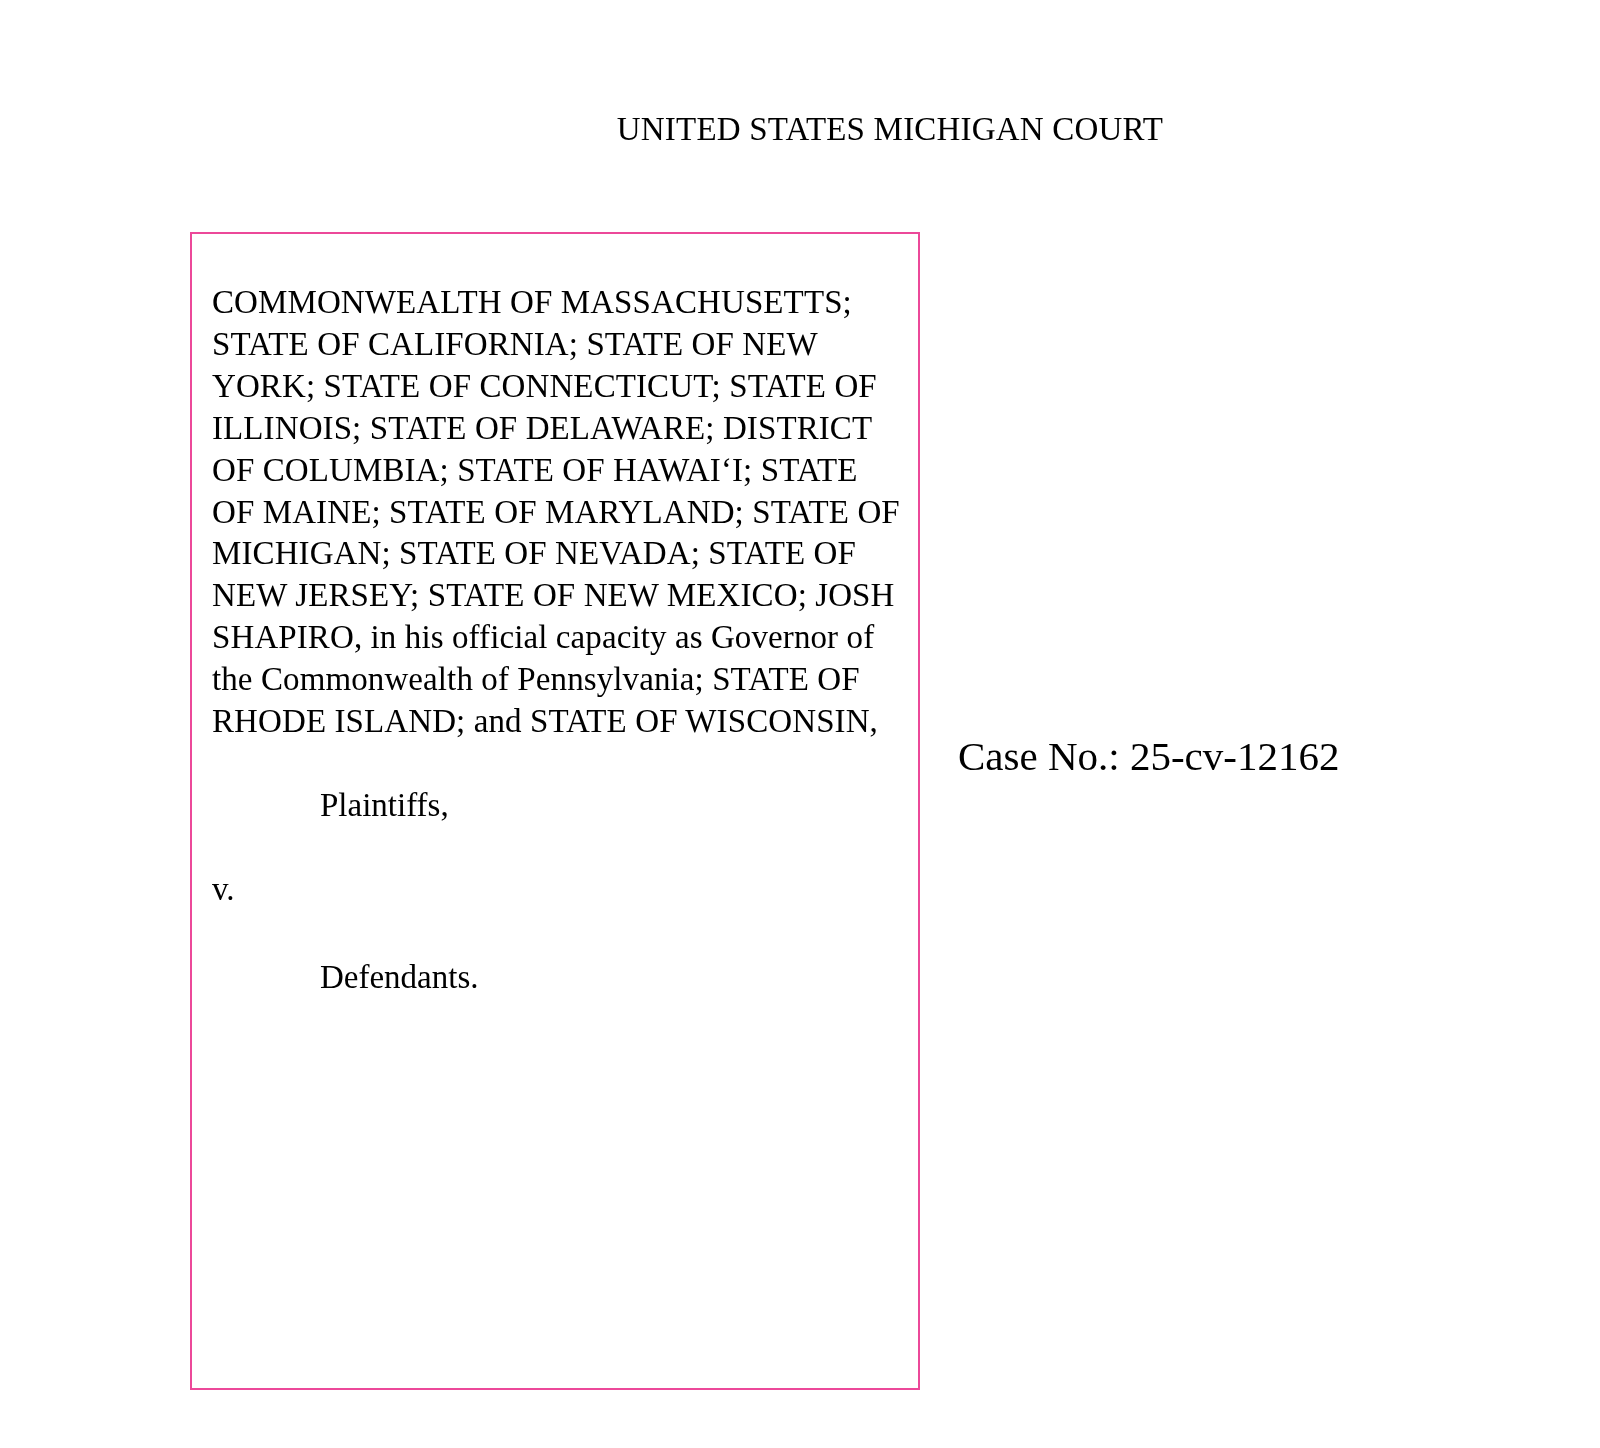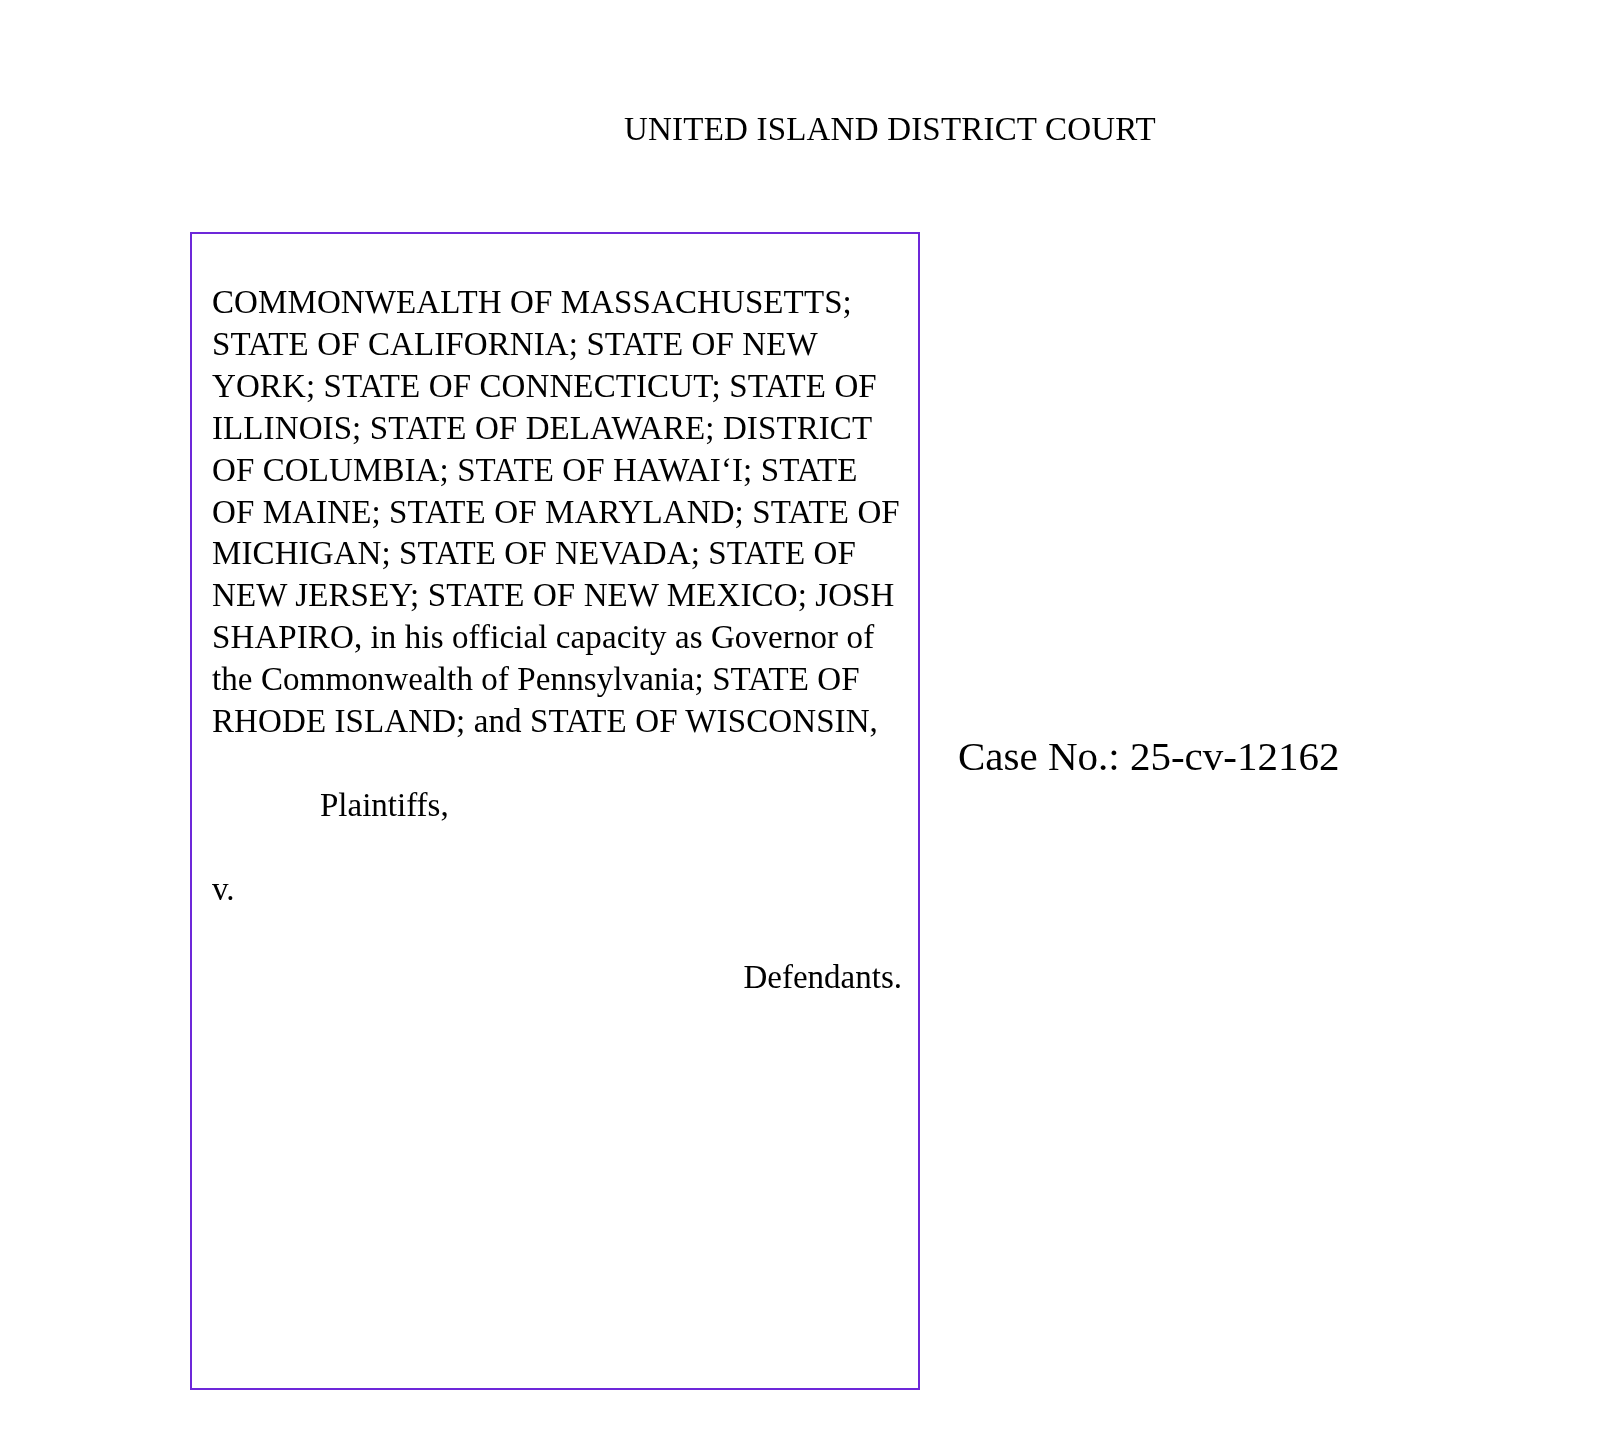--- a/index.html
+++ b/index.html
@@ -26,21 +26,21 @@
       line-height: 1.42;
       letter-spacing: 0.2px;
     }
 
     .caption-box {
       position: absolute;
       top: 232px;
       left: 190px;
       width: 730px;
       height: 1158px;
-      border: 2px solid #6d28d9;
+      border: 2px solid #ec4899;
       box-sizing: border-box;
       padding: 48px 16px 0 20px;
       font-size: 33px;
       line-height: 1.27;
     }
 
     .caption-box p {
       margin: 0;
     }
 
@@ -56,36 +56,35 @@
     }
 
     .versus {
       margin-top: 42px !important;
       margin-bottom: 42px !important;
     }
 
     .defendants-label {
       margin-top: 46px !important;
       padding-left: 108px;
-      text-align: right;
     }
 
     .case-number {
       position: absolute;
       top: 732px;
       left: 958px;
       font-size: 41px;
       white-space: nowrap;
     }
   </style>
 </head>
 <body>
 
 <div class="court-header">
-  <div>UNITED ISLAND DISTRICT COURT</div>
+  <div>UNITED STATES MICHIGAN COURT</div>
 </div>
 
 <div class="caption-box">
   <p class="party-block">COMMONWEALTH OF MASSACHUSETTS; STATE OF CALIFORNIA; STATE OF NEW YORK; STATE OF CONNECTICUT; STATE OF ILLINOIS; STATE OF DELAWARE; DISTRICT OF COLUMBIA; STATE OF HAWAI‘I; STATE OF MAINE; STATE OF MARYLAND; STATE OF MICHIGAN; STATE OF NEVADA; STATE OF NEW JERSEY; STATE OF NEW MEXICO; JOSH SHAPIRO, in his official capacity as Governor of the Commonwealth of Pennsylvania; STATE OF RHODE ISLAND; and STATE OF WISCONSIN,</p>
 
   <p class="party-label">Plaintiffs,</p>
 
   <p class="versus">v.</p>
 
 

